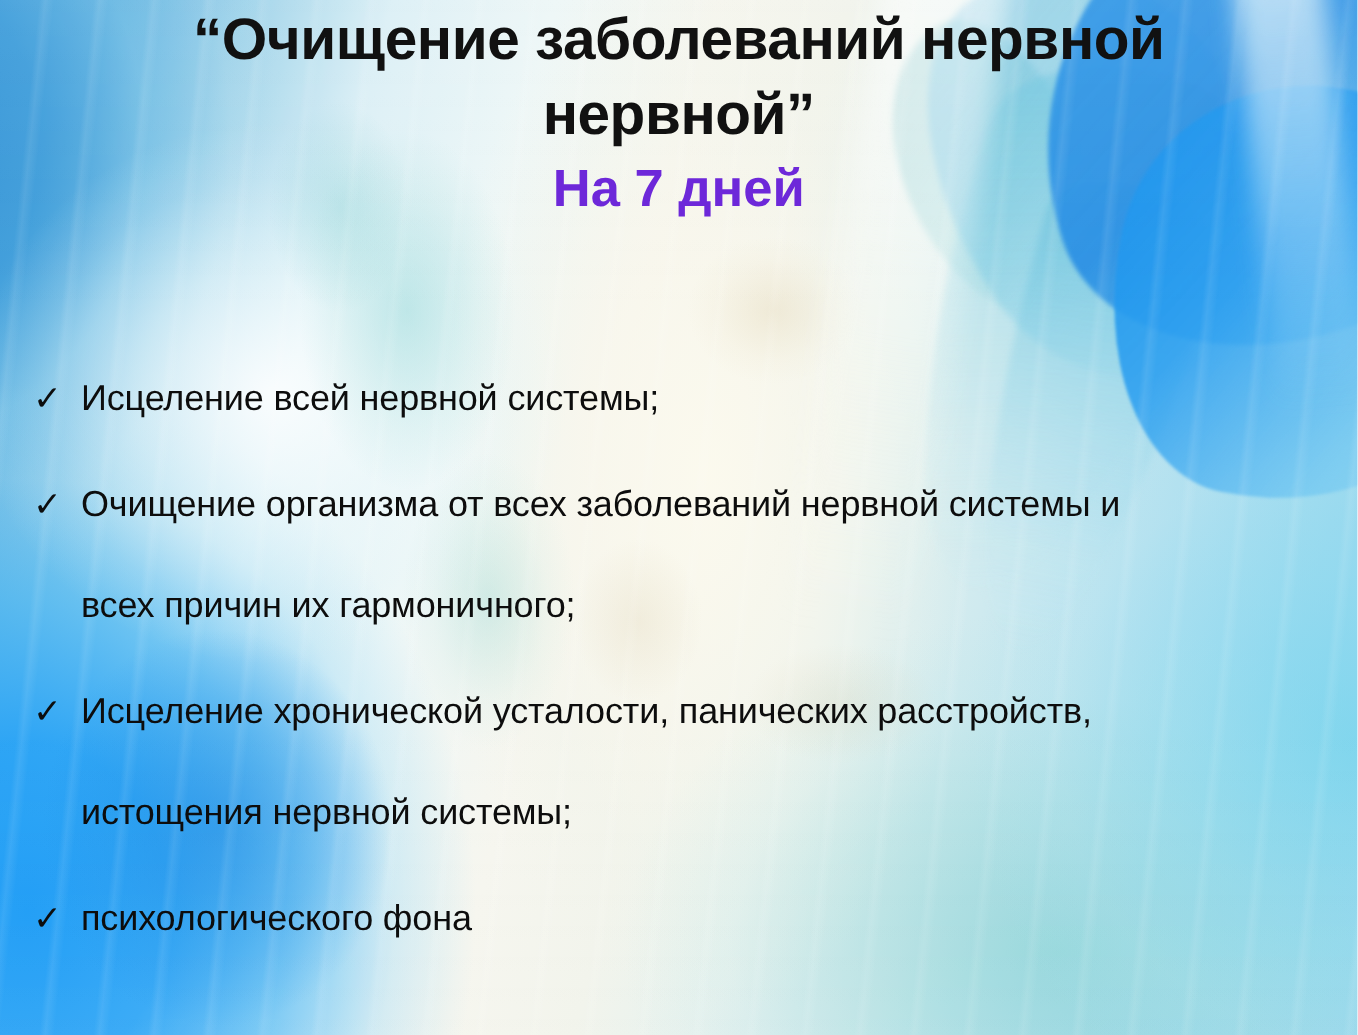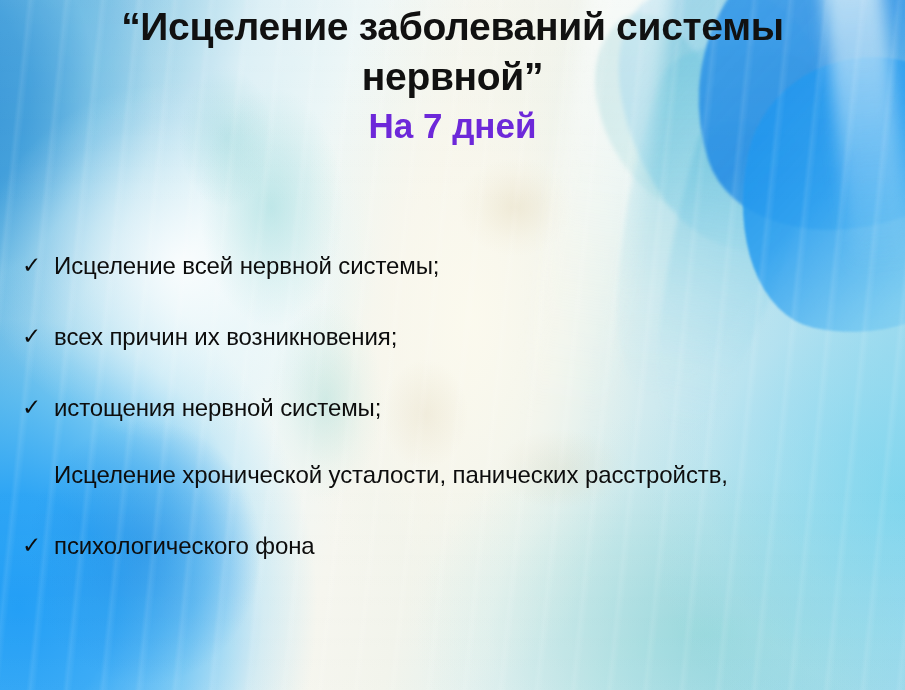--- a/index.html
+++ b/index.html
@@ -377,46 +377,47 @@
   <div class="shape petal-2"></div>
   <div class="shape streak"></div>
   <div class="shape streak-2"></div>
 
   <div class="bg-layer bands"></div>
   <div class="bg-layer bg-soften"></div>
 
   <div class="content">
 
     <div class="title-block">
-      <div class="title-line l1">“Исцеление заболеваний системы</div>
+      <div class="title-line l1">“Очищение заболеваний нервной</div>
       <div class="title-line l2">нервной”</div>
       <div class="title-sub">На 7 дней</div>
     </div>
 
     <div class="bullets">
 
       <div class="bullet-row single">
         <span class="check">✓</span>
         <span class="bullet-text">
           <span class="ln">Исцеление всей нервной системы;</span>
         </span>
       </div>
 
       <div class="bullet-row multi">
         <span class="check">✓</span>
         <span class="bullet-text">
-          <span class="ln">всех причин их возникновения;</span>
+          <span class="ln">Очищение организма от всех заболеваний нервной системы и</span>
+          <span class="ln">всех причин их гармоничного;</span>
         </span>
       </div>
 
       <div class="bullet-row multi">
         <span class="check">✓</span>
         <span class="bullet-text">
+          <span class="ln">Исцеление хронической усталости, панических расстройств,</span>
           <span class="ln">истощения нервной системы;</span>
-          <span class="ln">Исцеление хронической усталости, панических расстройств,</span>
         </span>
       </div>
 
       <div class="bullet-row multi">
         <span class="check">✓</span>
         <span class="bullet-text">
           <span class="ln">психологического фона</span>
         </span>
       </div>
 

